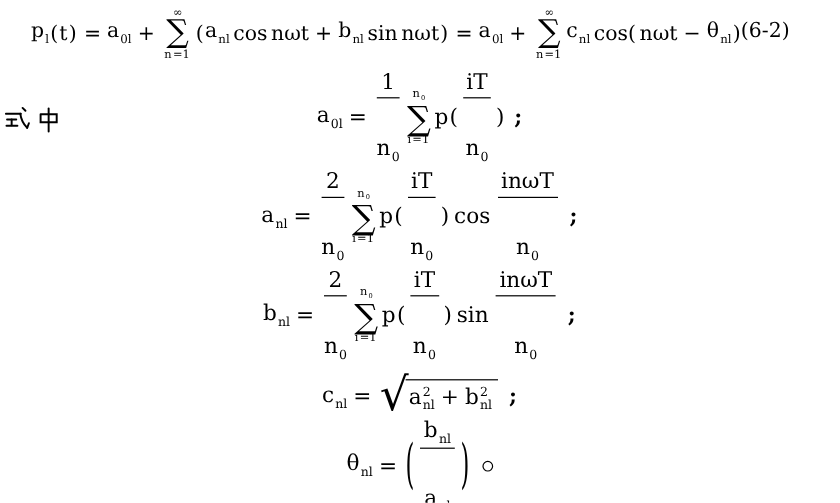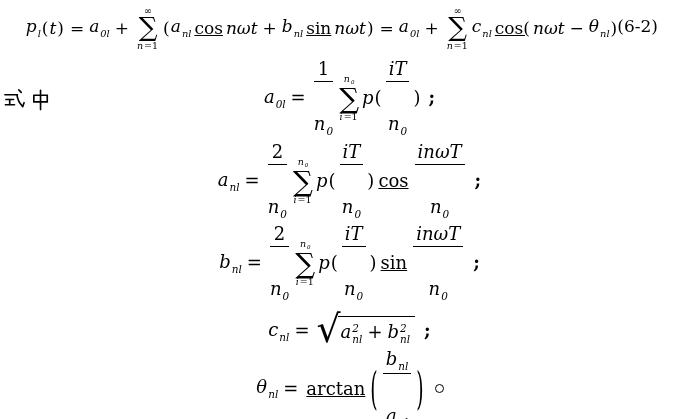--- a/index.html
+++ b/index.html
@@ -15,24 +15,24 @@
   .r3{height:82px;}
   .r4{height:82px;}
   .r5{height:54px;}
   .r6{height:61px;}
   .eq{display:inline-flex;align-items:center;white-space:nowrap;font-size:18px;line-height:1.3;}
   .eq.main{font-size:17px;}
   .eqnum{position:absolute;right:42px;top:16px;font-size:17px;}
   
   .tok{font-style:normal;margin:0 1px;}
   .op{margin:0 5px;}
-  .fn{margin:0 3px;text-decoration:underline;}
+  .fn{margin:0 3px;}
   .pun{margin-left:7px;font-weight:bold;}
   
-  .v{font-style:italic;display:inline;}
+  .v{display:inline;}
   .sb{font-size:0.58em;vertical-align:-0.45em;margin-left:1px;}
   .ss{display:inline-flex;flex-direction:column;align-items:flex-start;
       font-size:0.58em;line-height:1.05;vertical-align:middle;margin-left:1px;transform:translateY(0.08em);}
   
   .frac{display:inline-block;vertical-align:middle;text-align:center;margin:0 3px;line-height:1.15;}
   .frac .num{display:block;padding:0 3px 1px;border-bottom:1.3px solid #000;}
   .frac .den{display:block;padding-top:1px;margin-top:31px;}
   
   .sum{display:inline-flex;flex-direction:column;align-items:center;vertical-align:middle;margin:0 3px;line-height:1;}
   .sum .top,.sum .bot{font-size:9.5px;line-height:1.05;}
@@ -212,21 +212,20 @@
               </span></span></span>
         </span>
         <span class="tok pun">;</span>
       </div>
   </div>
 
   <div class="row r6">
     <div class="eq">
         <span class="v"><span class="vb">θ</span><span class="sb">nl</span></span>
         <span class="tok op">=</span>
-        <span class="tok fn">arctan</span>
         <span class="bigp">(</span>
         <span class="frac">
           <span class="num"><span class="v"><span class="vb">b</span><span class="sb">nl</span></span></span>
           <span class="den"><span class="v"><span class="vb">a</span><span class="sb">nl</span></span></span>
         </span>
         <span class="bigp">)</span>
         <span class="ring"></span>
       </div>
   </div>
 

